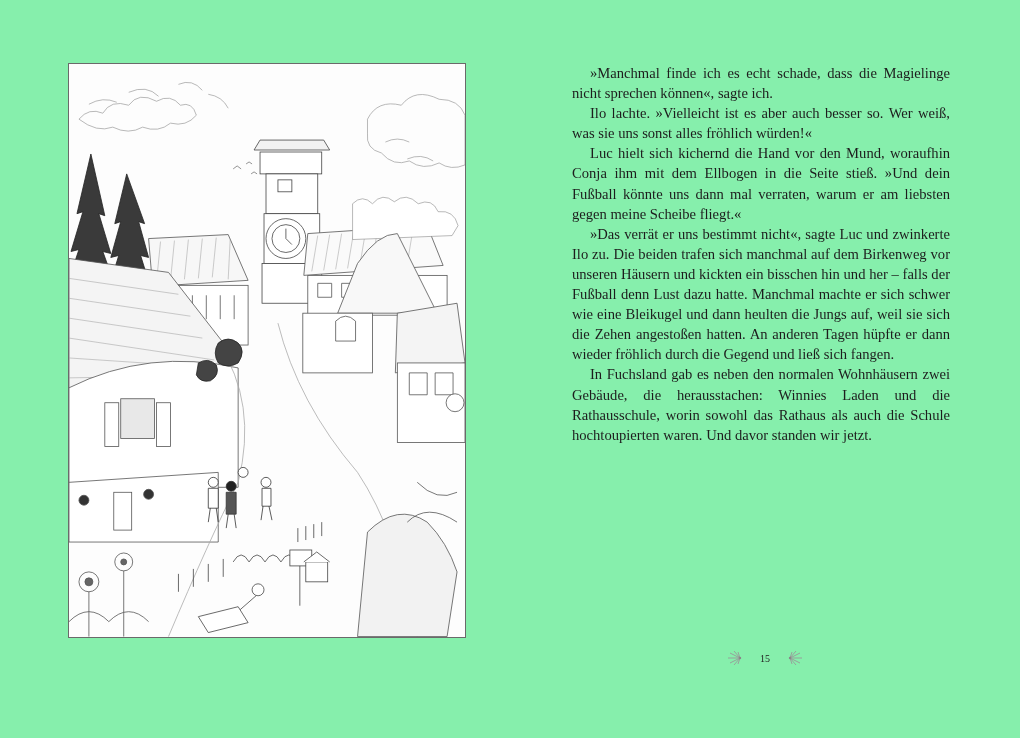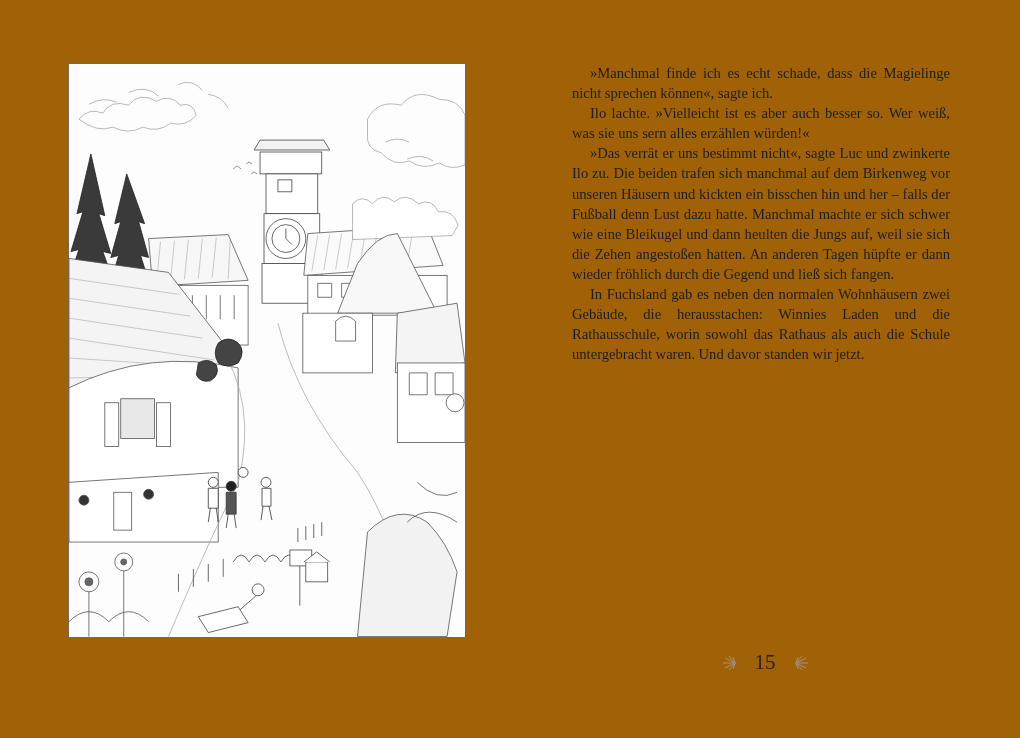--- a/index.html
+++ b/index.html
@@ -1,24 +1,24 @@
 <!DOCTYPE html>
 <html><head>
 <meta charset="utf-8">
 <style>
   html, body { margin:0; padding:0; background:#ffffff; }
   body { width:1020px; height:738px; position:relative; overflow:hidden; font-family:"DejaVu Serif", serif; color:#1b1b1b; }
-  .spread { position:absolute; inset:0; background:#a16207; }
+  .spread { position:absolute; inset:0; background:#86efac; }
   .left-page { position:absolute; left:0; top:0; width:510px; height:738px; }
   .right-page { position:absolute; left:510px; top:0; width:510px; height:738px; }
   .illustration { position:absolute; left:68px; top:63px; width:398px; height:575px; border:1.5px solid #6a6a6a; box-sizing:border-box; background:#fdfdfd; overflow:hidden; }
   .illustration svg { display:block; width:100%; height:100%; }
   .text-block { position:absolute; left:62px; top:63px; width:378px; font-family:"Liberation Serif", serif; font-size:14.6px; line-height:20.1px; color:#1d1d1d; }
   .text-block p { margin:0; text-indent:18px; text-align:justify; hyphens:manual; }
-  .folio { position:absolute; left:0; width:510px; top:650px; text-align:center; font-family:"Liberation Serif", serif; font-size:21px; color:#222; display:flex; justify-content:center; align-items:center; gap:14px; }
+  .folio { position:absolute; left:0; width:510px; top:650px; text-align:center; font-family:"Liberation Serif", serif; font-size:10px; color:#222; display:flex; justify-content:center; align-items:center; gap:14px; }
   .ornament { width:20px; height:16px; display:inline-block; }
 </style>
 </head>
 <body>
 
 <div class="spread">
 
   <div class="left-page">
     <div class="illustration" title="Pencil illustration of a village square with a clock tower, half-timbered houses, gardens and three children walking on a path">
       <svg viewBox="0 0 398 575" xmlns="http://www.w3.org/2000/svg" fill="none" stroke="#555" stroke-width="0.8">
@@ -140,23 +140,24 @@
           <path d="M150 280 q10-8 20 0 q8 8 0 20 q-10 6-20 0 q-6-10 0-20z"></path>
           <path d="M130 300 q10-6 18 2 q4 10-6 16 q-10 2-14-6z"></path>
         </g>
       </svg>
     </div>
   </div>
 
   <div class="right-page">
     <div class="text-block">
       <p>»Manchmal finde ich es echt schade, dass die Magielinge nicht sprechen können«, sagte ich.</p>
-      <p>Ilo lachte. »Vielleicht ist es aber auch besser so. Wer weiß, was sie uns sern alles erzählen würden!«</p>
+      <p>Ilo lachte. »Vielleicht ist es aber auch besser so. Wer weiß, was sie uns sonst alles fröhlich würden!«</p>
+      <p>Luc hielt sich kichernd die Hand vor den Mund, worauf­hin Conja ihm mit dem Ellbogen in die Seite stieß. »Und dein Fußball könnte uns dann mal verraten, warum er am liebsten gegen meine Scheibe fliegt.«</p>
       <p>»Das verrät er uns bestimmt nicht«, sagte Luc und zwin­kerte Ilo zu. Die beiden trafen sich manchmal auf dem Bir­kenweg vor unseren Häusern und kickten ein bisschen hin und her – falls der Fußball denn Lust dazu hatte. Manchmal machte er sich schwer wie eine Bleikugel und dann heulten die Jungs auf, weil sie sich die Zehen angestoßen hatten. An anderen Tagen hüpfte er dann wieder fröhlich durch die Ge­gend und ließ sich fangen.</p>
-      <p>In Fuchsland gab es neben den normalen Wohnhäu­sern zwei Gebäude, die herausstachen: Winnies Laden und die Rathausschule, worin sowohl das Rathaus als auch die Schule untergebracht waren. Und davor standen wir jetzt.</p>
+      <p>In Fuchsland gab es neben den normalen Wohnhäu­sern zwei Gebäude, die herausstachen: Winnies Laden und die Rathausschule, worin sowohl das Rathaus als auch die Schule hochtoupierten waren. Und davor standen wir jetzt.</p>
     </div>
 
     <div class="folio">
       <svg class="ornament" viewBox="0 0 20 16">
         <g stroke="#999" stroke-width="0.9" fill="none">
           <path d="M14 8 L2 8 M14 8 L4 3 M14 8 L4 13 M14 8 L8 1 M14 8 L8 15 M14 8 L12 2 M14 8 L12 14"></path>
         </g>
         <circle cx="14" cy="8" r="1.2" fill="#888"></circle>
       </svg>
       <span>15</span>

